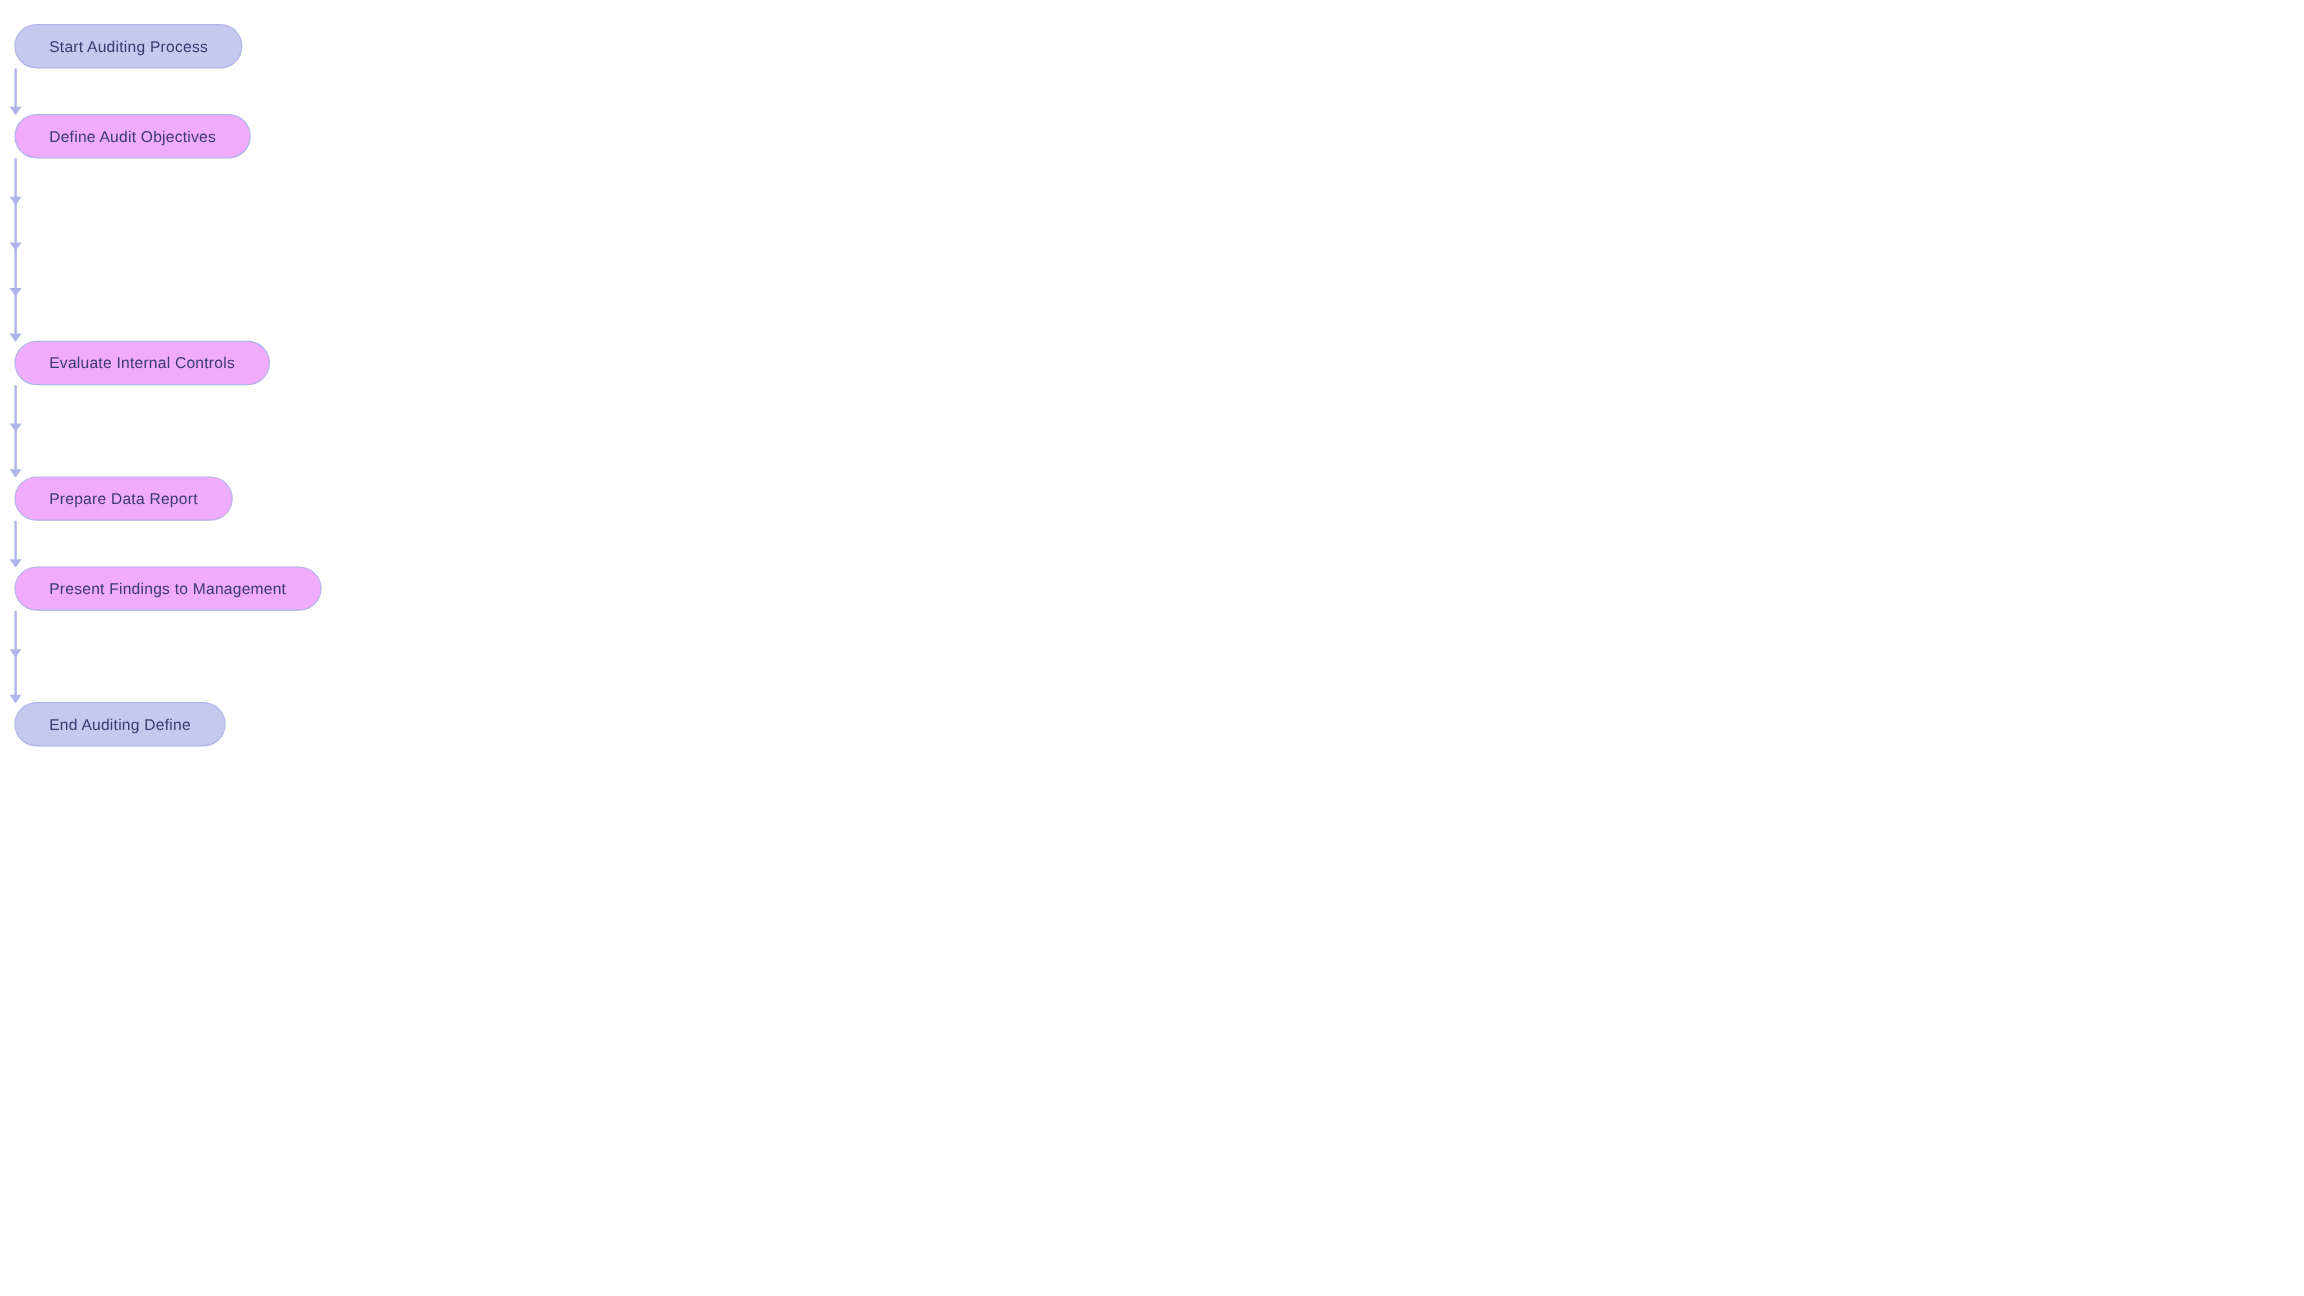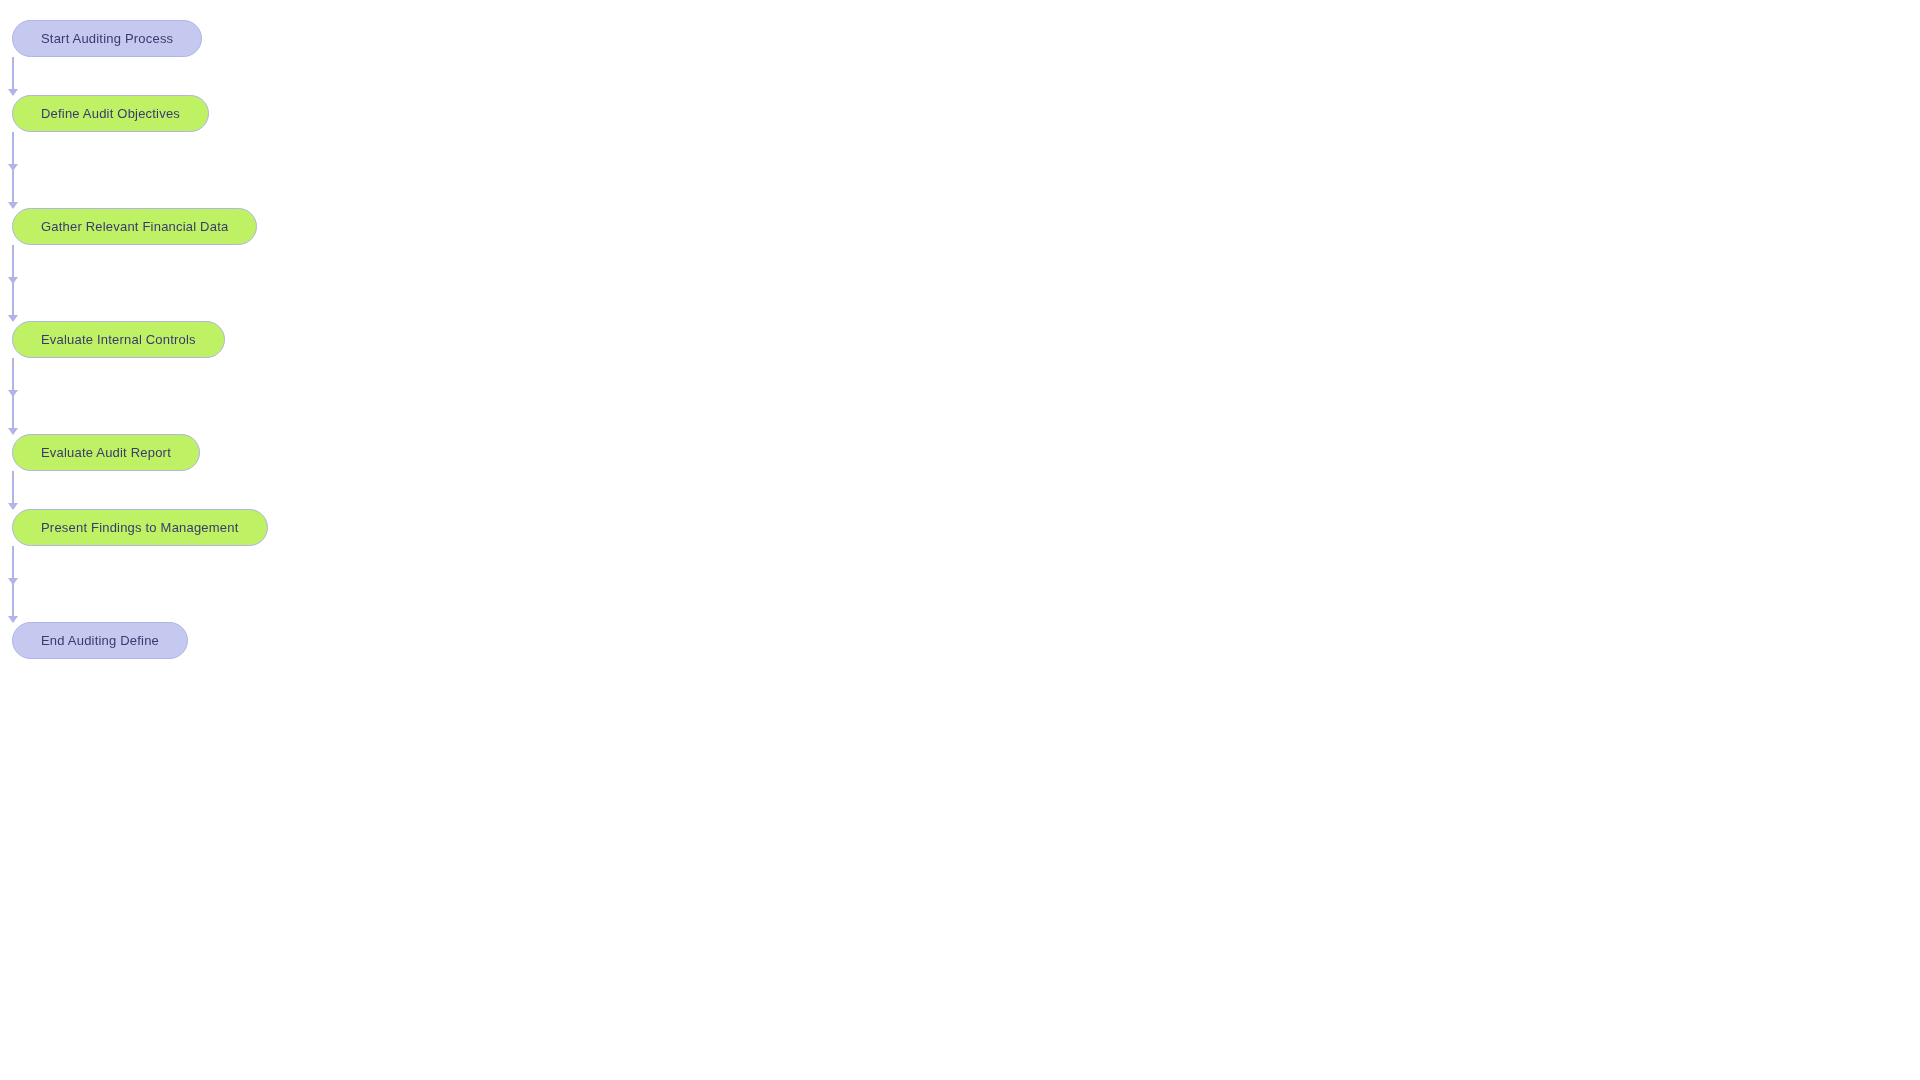--- a/index.html
+++ b/index.html
@@ -19,21 +19,21 @@
     .diagram-container {
       display: flex;
       flex-direction: column;
       align-items: flex-start;
       padding-top: 20px;
       width: 100%;
       margin-left: 12px;
     }
 
     .flow-node {
-      background: #bef264;
+      background: #f0abfc;
       border-radius: 20px;
       padding: 10px 28px;
       font-size: 13px;
       color: #3a3a6e;
       text-align: center;
       white-space: nowrap;
       font-weight: 400;
       letter-spacing: 0.2px;
       min-width: 160px;
       border: 1.5px solid #b0b4e8;
@@ -68,25 +68,24 @@
 </head>
 <body>
 
 <div class="diagram-container">
 
 <div class="flow-node start-end">Start Auditing Process</div>
     <div class="connector"></div>
     <div class="flow-node">Define Audit Objectives</div>
     <div class="connector"></div>
     <div class="connector"></div>
-    <div class="flow-node">Gather Relevant Financial Data</div>
     <div class="connector"></div>
     <div class="connector"></div>
     <div class="flow-node">Evaluate Internal Controls</div>
     <div class="connector"></div>
     <div class="connector"></div>
-    <div class="flow-node">Evaluate Audit Report</div>
+    <div class="flow-node">Prepare Data Report</div>
     <div class="connector"></div>
     <div class="flow-node">Present Findings to Management</div>
     <div class="connector"></div>
     <div class="connector"></div>
     <div class="flow-node start-end">End Auditing Define</div>
   </div>
 
 </body></html>

